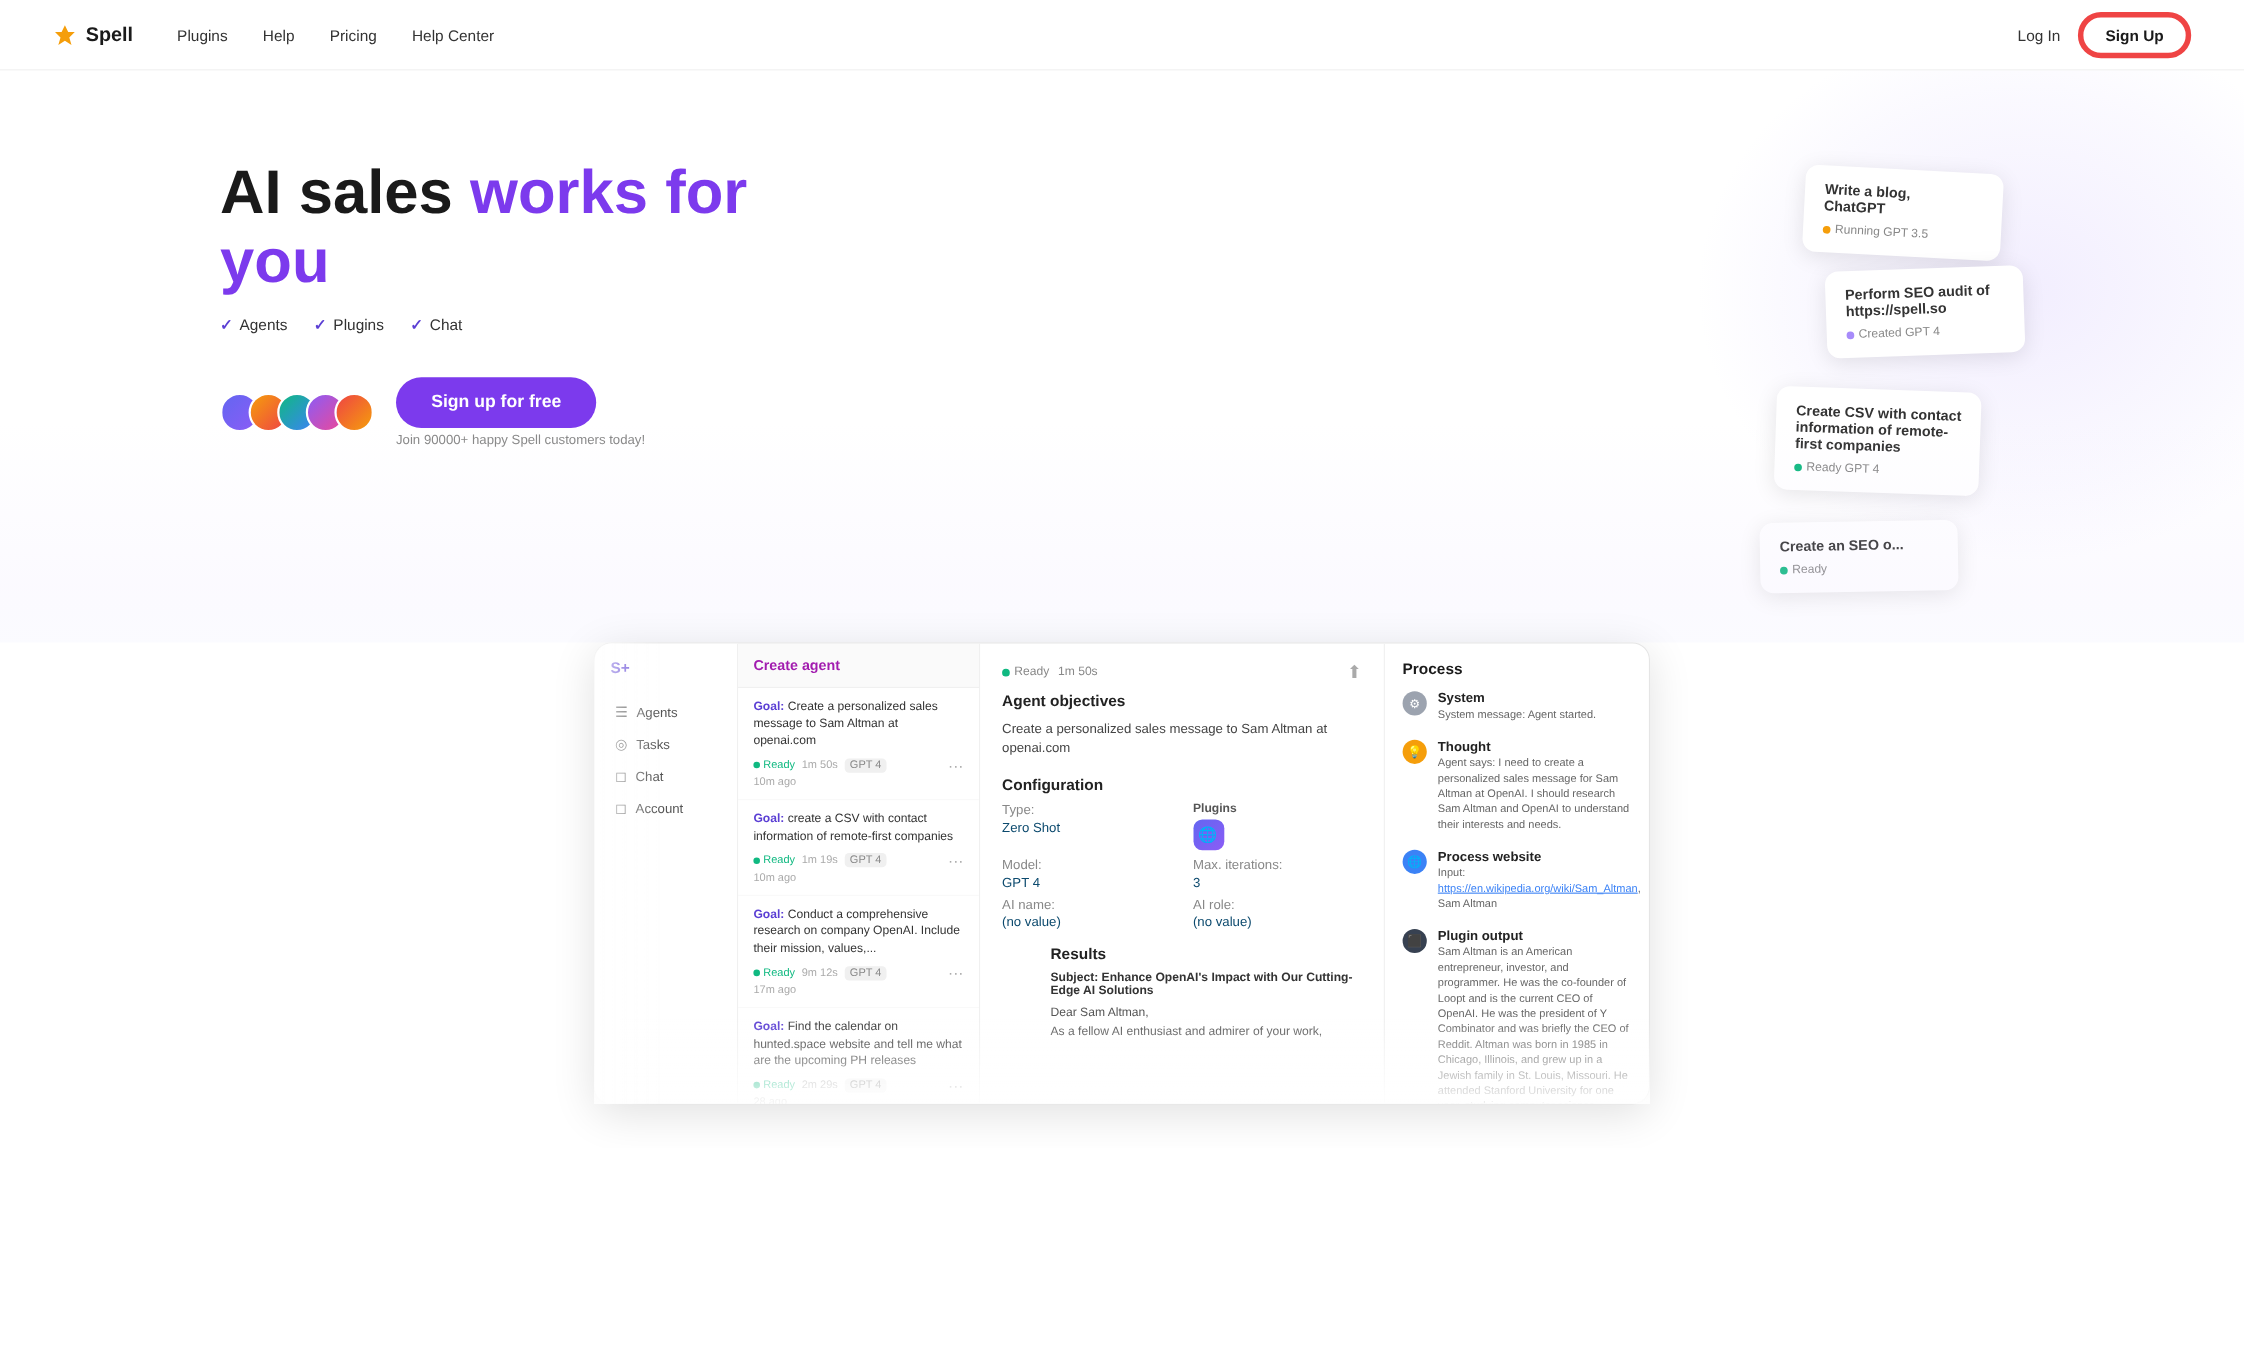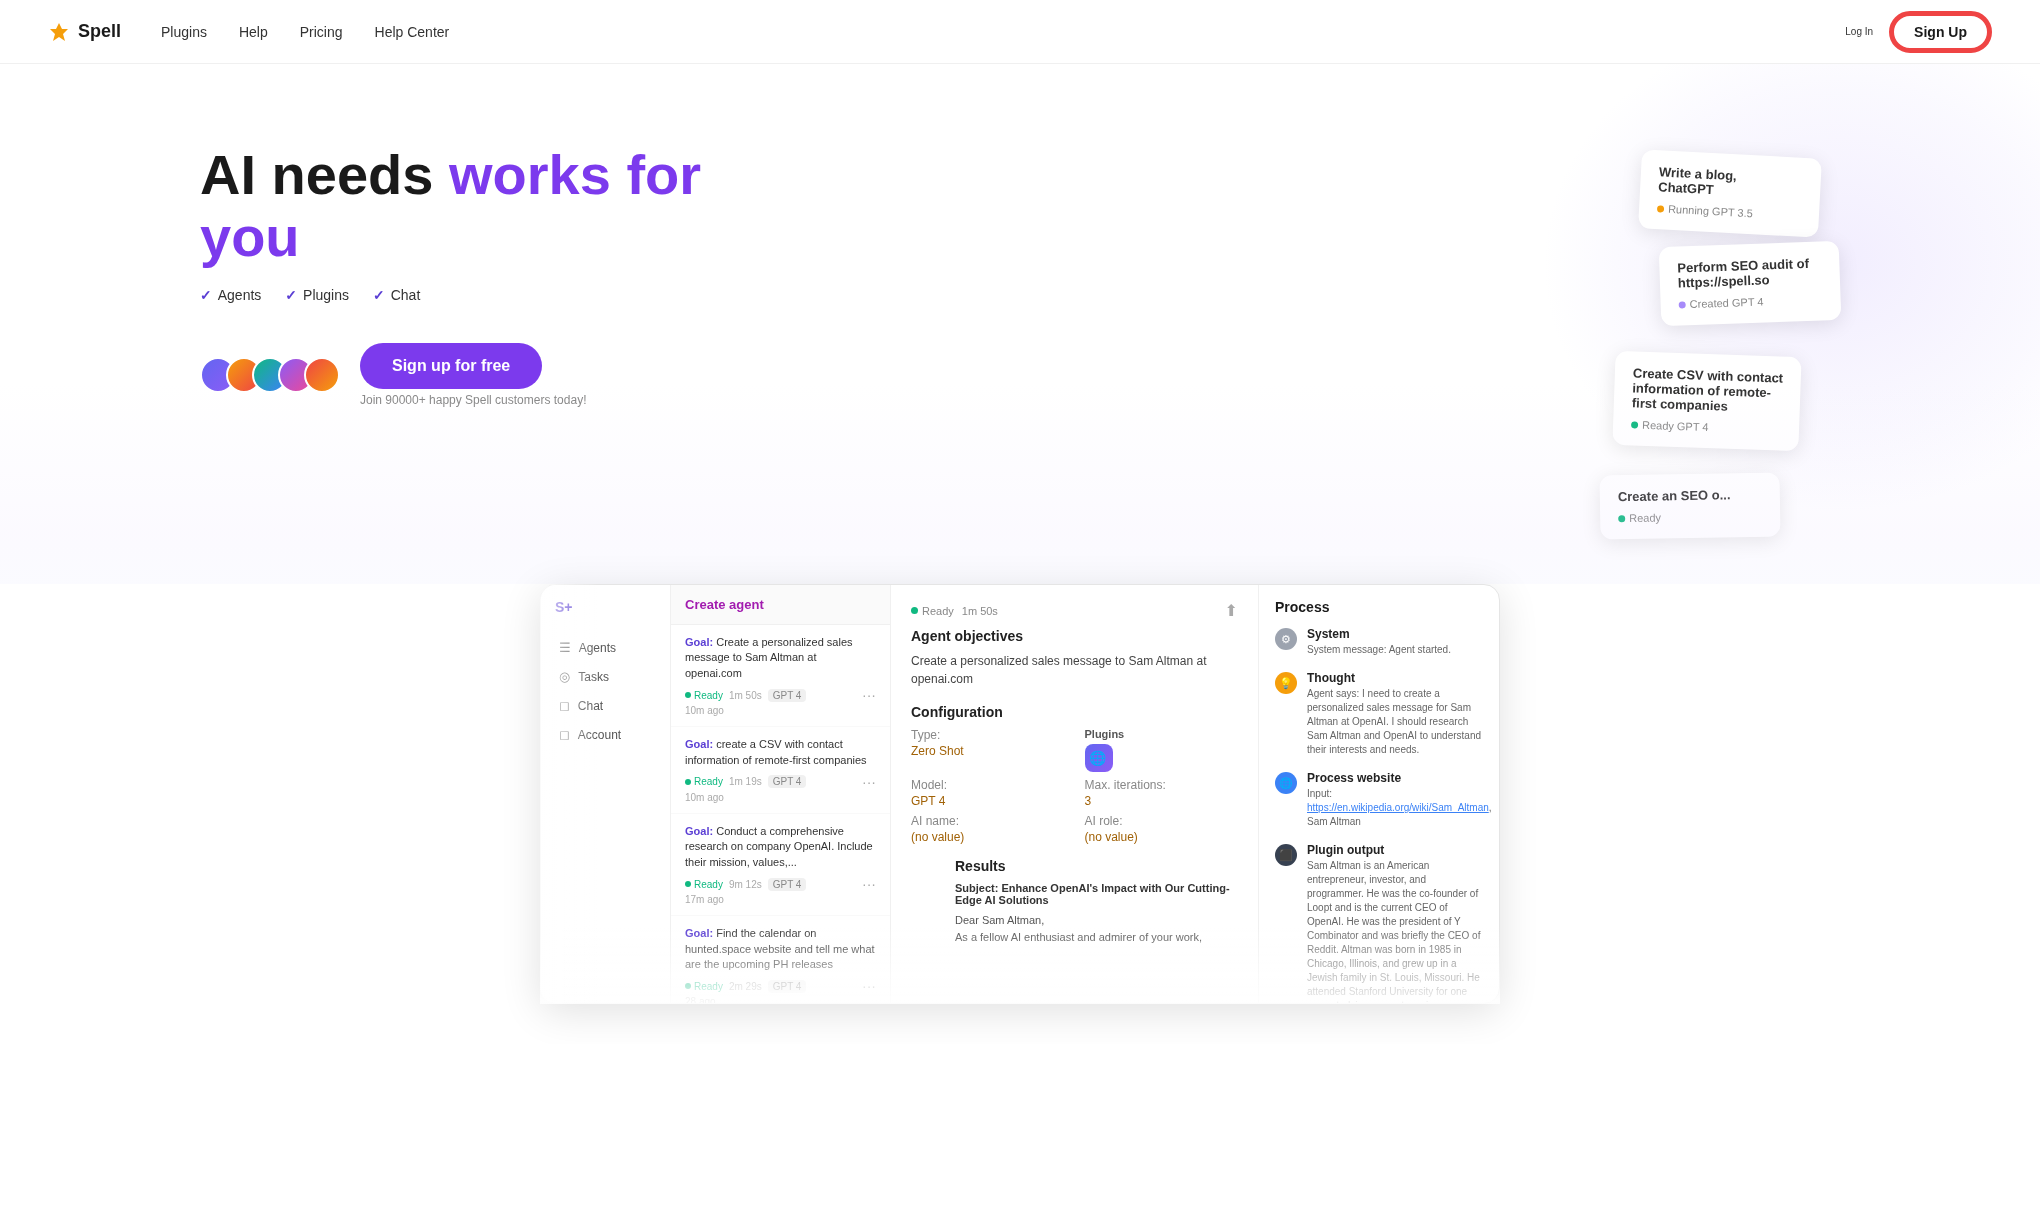--- a/index.html
+++ b/index.html
@@ -10,21 +10,21 @@
       display: flex; align-items: center; justify-content: space-between;
       padding: 0 48px; height: 64px; border-bottom: 1px solid #f0f0f0;
       position: sticky; top: 0; background: #fff; z-index: 100;
     }
     .nav-left { display: flex; align-items: center; gap: 40px; }
     .nav-logo { display: flex; align-items: center; gap: 8px; font-weight: 700; font-size: 18px; }
     .logo-icon { width: 22px; height: 22px; }
     .nav-links { display: flex; gap: 32px; }
     .nav-link { font-size: 14px; color: #333; text-decoration: none; cursor: pointer; }
     .nav-right { display: flex; align-items: center; gap: 16px; }
-    .btn-login { font-size: 10px; color: #333; cursor: pointer; background: none; border: none; }
+    .btn-login { font-size: 14px; color: #333; cursor: pointer; background: none; border: none; }
     .btn-signup {
       font-size: 14px; font-weight: 600; color: #1a1a1a;
       border: 5px solid #ef4444; border-radius: 24px;
       padding: 8px 20px; cursor: pointer; background: #fff;
     }
 
     
     .hero {
       display: flex; align-items: flex-start; justify-content: space-between;
       padding: 80px 200px 60px 200px; position: relative; overflow: hidden;
@@ -112,21 +112,21 @@
     .agent-meta { display: flex; align-items: center; gap: 6px; font-size: 10px; color: #888; }
     .agent-badge { background: #f0f0f0; border-radius: 4px; padding: 1px 5px; font-size: 10px; }
     .agent-time { color: #aaa; font-size: 10px; }
     .more-btn { color: #aaa; margin-left: auto; font-size: 14px; }
 
     
     .app-main { flex: 1; overflow-y: auto; padding: 16px 20px; border-right: 1px solid #f0f0f0; }
     .section-title { font-size: 14px; font-weight: 700; color: #222; margin-bottom: 8px; }
     .objectives-text { font-size: 12px; color: #444; line-height: 1.5; margin-bottom: 16px; }
     .config-label { font-size: 12px; color: #888; margin-bottom: 2px; }
-    .config-value { font-size: 12px; color: #a16207; }
+    .config-value { font-size: 12px; color: #0c4a6e; }
     .config-grid { display: grid; grid-template-columns: 1fr 1fr; gap: 6px 20px; margin-top: 6px; }
     .config-item {}
     .plugins-label { font-size: 11px; font-weight: 600; color: #555; }
     .plugin-icon { width: 28px; height: 28px; background: linear-gradient(135deg, #6366f1, #8b5cf6); border-radius: 8px; display: flex; align-items: center; justify-content: center; font-size: 14px; margin-top: 4px; }
     .results-section { margin-top: 14px; margin-left: 44px; }
     .result-subject { font-size: 11px; font-weight: 600; color: #333; margin-bottom: 6px; }
     .result-body { font-size: 11px; color: #555; line-height: 1.5; }
 
     
     .app-process { width: 240px; flex-shrink: 0; overflow-y: auto; padding: 14px 16px; }
@@ -187,21 +187,21 @@
   <div class="nav-right">
     <button class="btn-login">Log In</button>
     <button class="btn-signup">Sign Up</button>
   </div>
 </nav>
 
 <section class="hero">
   <div class="hero-bg-gradient"></div>
   <div class="hero-left">
     <h1 class="hero-title">
-      <span class="black">AI needs </span><span class="purple">works for you</span>
+      <span class="black">AI sales </span><span class="purple">works for you</span>
     </h1>
     <div class="hero-features">
       <span class="hero-feature">
         <span class="check-icon">✓</span>
         <span>Agents</span>
       </span>
       <span class="hero-feature">
         <span class="check-icon">✓</span>
         <span>Plugins</span>
       </span>

